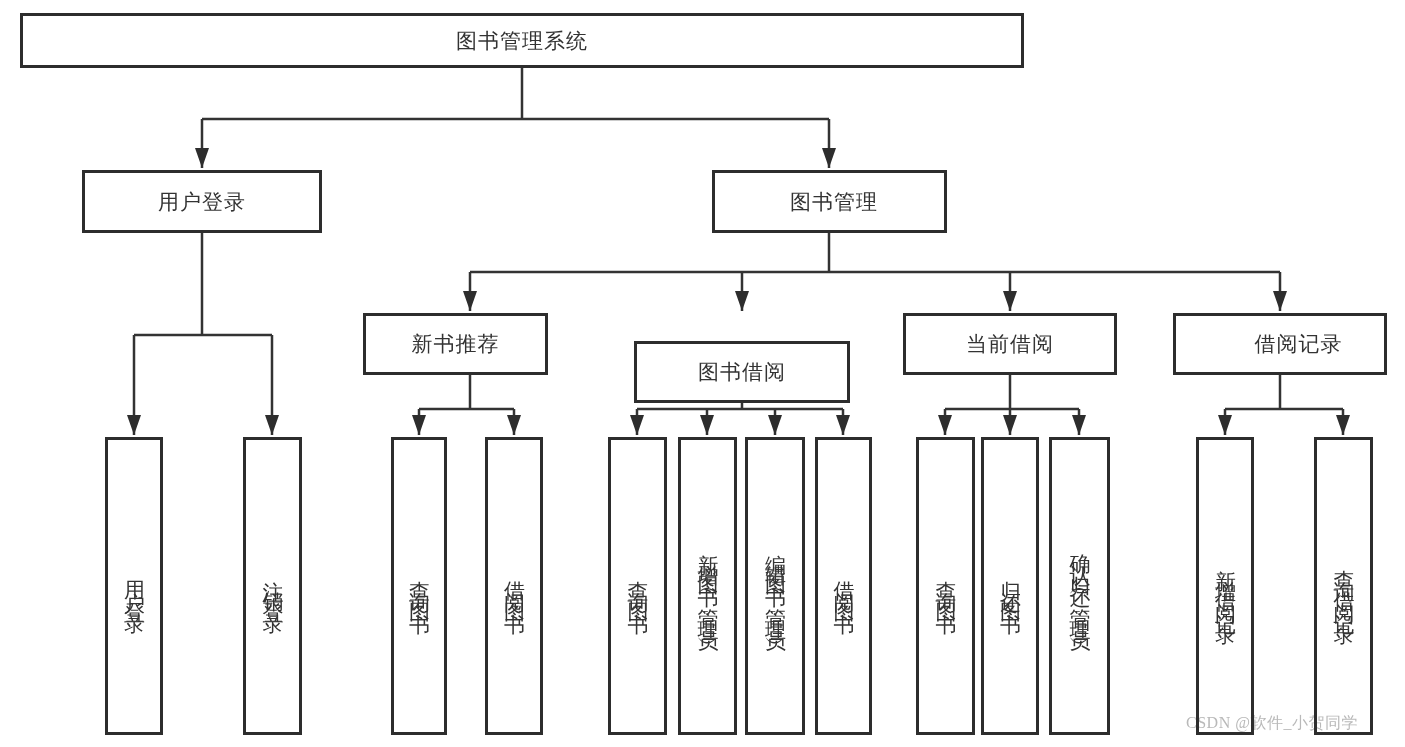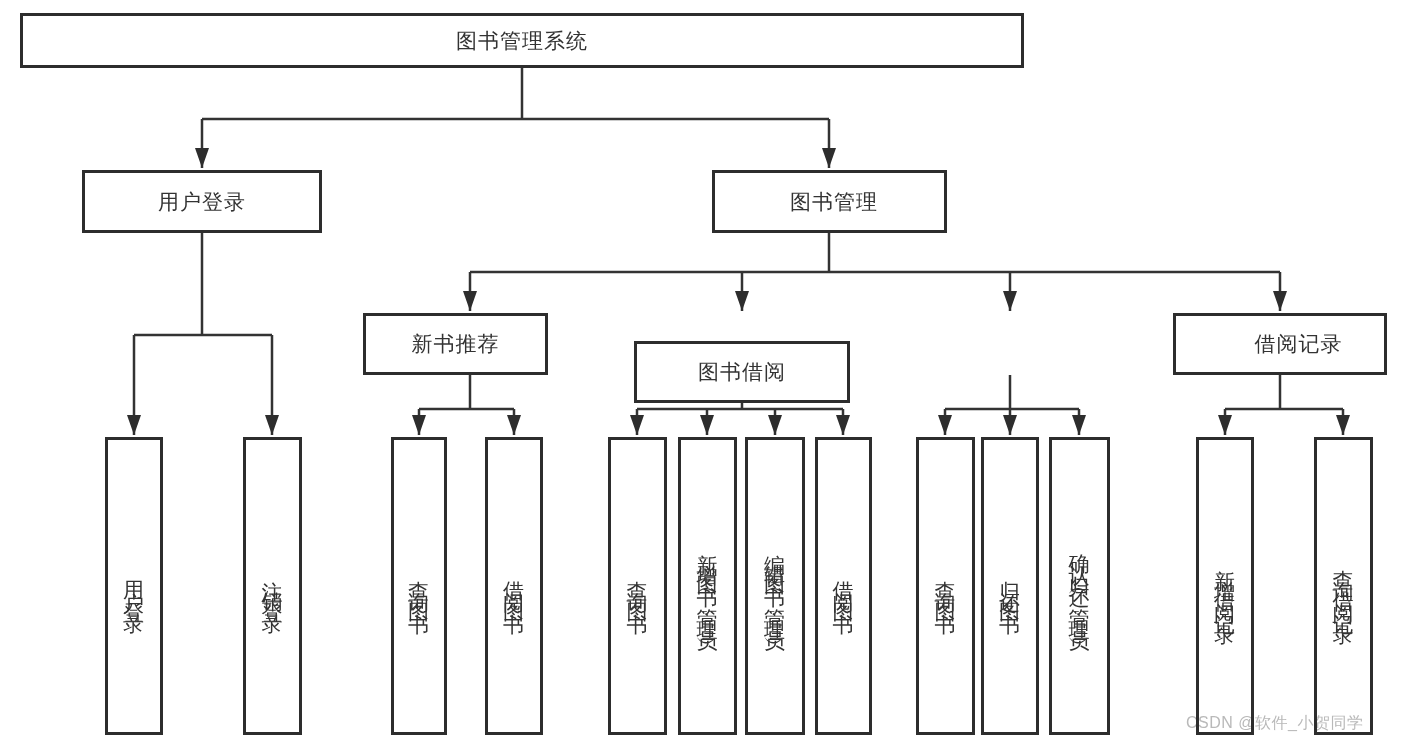--- a/index.html
+++ b/index.html
@@ -1,21 +1,21 @@
 <!DOCTYPE html>
 <html><head>
 <meta charset="utf-8">
 <style>
   html,body{margin:0;padding:0;background:#ffffff;}
   .stage{
     position:relative;
     width:1405px;height:747px;
     background:#ffffff;
     overflow:hidden;
-    font-family:Liberation Sans, sans-serif;
+    font-family:Liberation Serif, serif;
   }
   svg.wires{position:absolute;left:0;top:0;z-index:1;}
   .box{
     position:absolute;
     box-sizing:border-box;
     border:3px solid #2d2d2d;
     background:#ffffff;
     display:flex;
     align-items:center;
     justify-content:center;
@@ -110,20 +110,23 @@
   <div class="box" style="left:712px;top:170px;width:235px;height:63px;padding-left:9px;">
     <span class="lbl">图书管理</span>
   </div>
 
   <div class="box" style="left:363px;top:313px;width:185px;height:62px;">
     <span class="lbl">新书推荐</span>
   </div>
   <div class="box" style="left:634px;top:313px;width:216px;height:62px;margin-top:28px;">
     <span class="lbl">图书借阅</span>
   </div>
+  <div class="box" style="left:903px;top:313px;width:214px;height:62px;">
+    <span class="lbl">当前借阅</span>
+  </div>
   <div class="box" style="left:1173px;top:313px;width:214px;height:62px;padding-left:37px;">
     <span class="lbl">借阅记录</span>
   </div>
 
   <div class="box v" style="left:105px;top:437px;width:58px;height:298px;">
     <span class="lbl">用户登录</span>
   </div>
   <div class="box v" style="left:243px;top:437px;width:59px;height:298px;">
     <span class="lbl">注销登录</span>
   </div>

